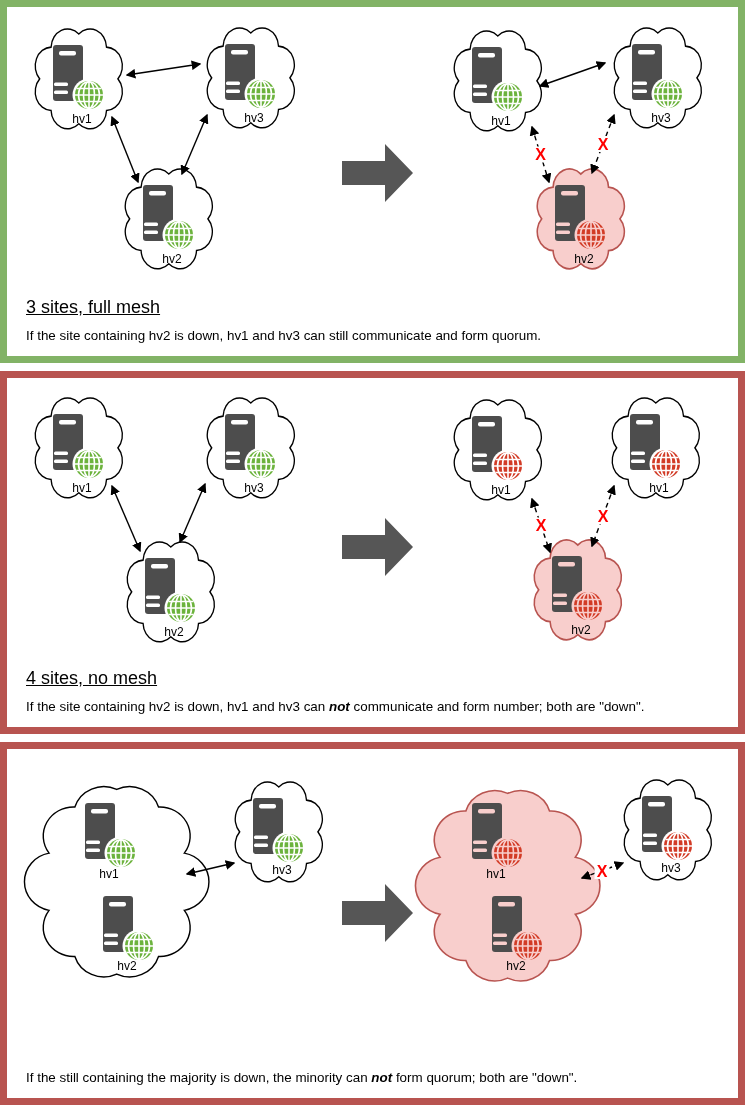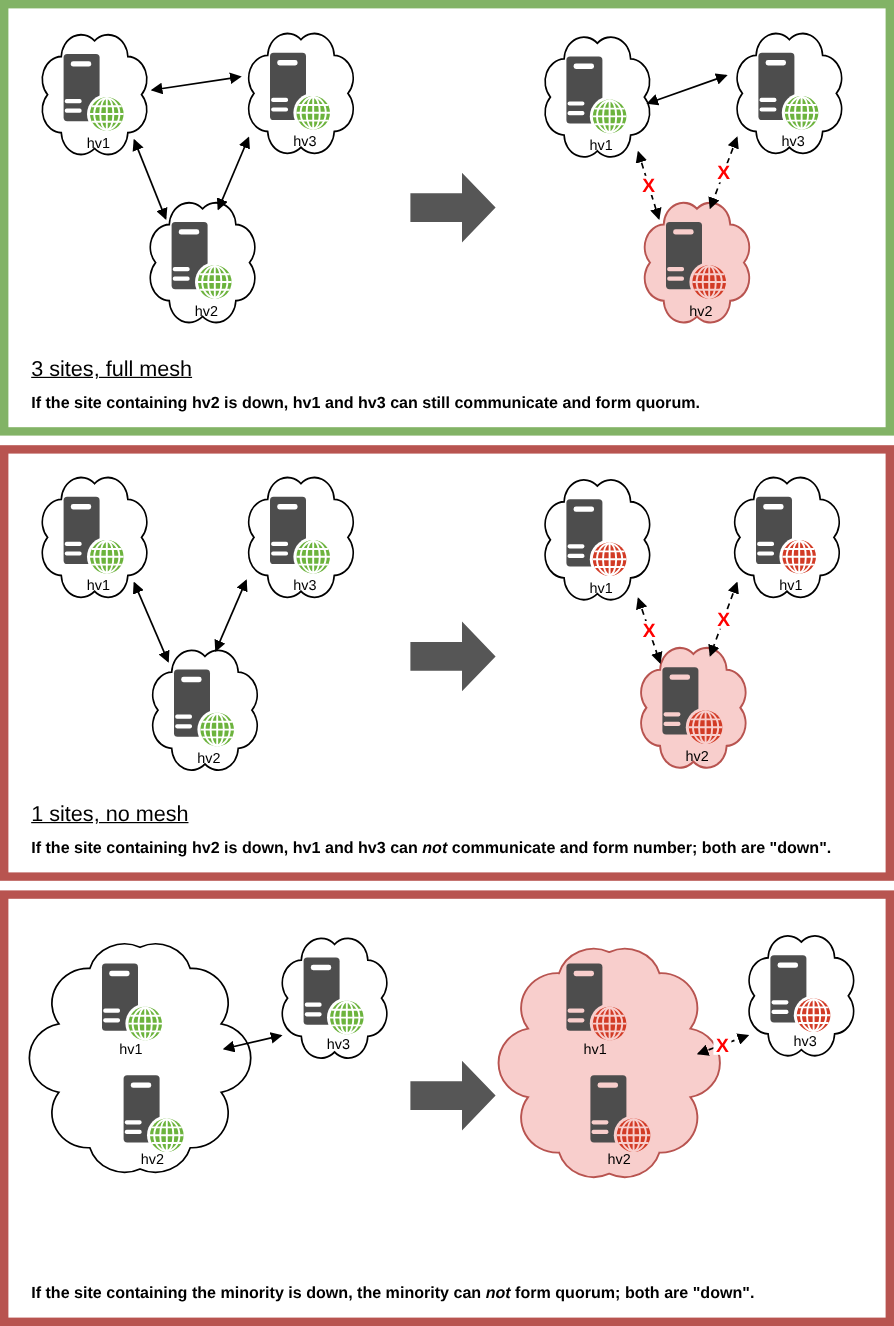--- a/index.html
+++ b/index.html
@@ -3,21 +3,21 @@
 <meta charset="utf-8">
 <style>
   html,body{margin:0;padding:0;background:#ffffff;}
   body{width:745px;font-family:"Liberation Sans",sans-serif;}
   .panel{position:relative;width:731px;height:349px;background:#fff;border:7px solid #000;text-align:center;}
   .panel.ok{border-color:#82B366;}
   .panel.fail{border-color:#B85450;}
   .panel + .panel{margin-top:8px;}
   .diagram{position:absolute;top:0;left:0;width:731px;height:292px;display:block;}
   .title{position:absolute;top:289px;left:19px;font-size:18px;line-height:22px;color:#000;white-space:nowrap;text-decoration:underline;}
-  .desc{position:absolute;top:321px;left:19px;font-size:13.4px;line-height:16px;color:#000;white-space:nowrap;font-weight:bold;}
+  .desc{position:absolute;top:321px;left:19px;font-size:13.4px;line-height:16px;color:#000;white-space:nowrap;}
   .lbl{font-family:"Liberation Sans",sans-serif;font-size:12px;fill:#000;}
   .xm{font-family:"Liberation Sans",sans-serif;font-size:16px;font-weight:bold;fill:#FF0000;}
   .conn{stroke:#000;stroke-width:1.4;fill:none;}
   .dash{stroke-dasharray:5 4;}
   .cloud-up{fill:#FFFFFF;stroke:#000000;}
   .cloud-down{fill:#F8CECC;stroke:#B85450;}
 </style>
 </head>
 <body>
 
@@ -140,21 +140,21 @@
       <rect x="588.5" y="130" width="15" height="16" fill="#FFFFFF"></rect>
       <text class="xm" x="596" y="143.5" text-anchor="middle">X</text>
     </g>
     <use href="#srvRW" x="465" y="38"></use>
     <use href="#srvRW" x="623" y="36"></use>
     <use href="#srvRP" x="545" y="178"></use>
     <text class="lbl" x="494" y="116" text-anchor="middle">hv1</text>
     <text class="lbl" x="652" y="114" text-anchor="middle">hv1</text>
     <text class="lbl" x="574" y="256" text-anchor="middle">hv2</text>
   </svg>
-  <div class="title">1 sites, no mesh</div>
+  <div class="title">4 sites, no mesh</div>
   <div class="desc"><span>If the site containing hv2 is down, hv1 and hv3 can </span><b><i>not</i></b><span> communicate and form number; both are "down".</span></div>
 </div>
 
 <div class="panel fail">
   <svg class="diagram" viewBox="0 0 731 292">
 
     <use href="#cloudB" class="cloud-up" stroke-width="0.8" transform="translate(20.7,23.3) scale(1.78,1.71)"></use>
     <use href="#cloudS" class="cloud-up" stroke-width="1.3" transform="translate(220.3,21.5) scale(1.03,1.18)"></use>
     <line class="conn" x1="180" y1="125" x2="227" y2="114" marker-start="url(#ah)" marker-end="url(#ah)"></line>
     <use href="#srvG" x="78" y="54"></use>
@@ -173,14 +173,14 @@
       <rect x="587.5" y="114" width="15" height="16" fill="#FFFFFF"></rect>
       <text class="xm" x="595" y="127.5" text-anchor="middle">X</text>
     </g>
     <use href="#srvRP" x="465" y="54"></use>
     <use href="#srvRP" x="485" y="147"></use>
     <use href="#srvRW" x="635" y="47"></use>
     <text class="lbl" x="489" y="129" text-anchor="middle">hv1</text>
     <text class="lbl" x="509" y="221" text-anchor="middle">hv2</text>
     <text class="lbl" x="664" y="123" text-anchor="middle">hv3</text>
   </svg>
-  <div class="desc"><span>If the site containing the minority is down, the minority can </span><b><i>not</i></b><span> form quorum; both are "down".</span></div>
+  <div class="desc"><span>If the still containing the majority is down, the minority can </span><b><i>not</i></b><span> form quorum; both are "down".</span></div>
 </div>
 
 </body></html>

